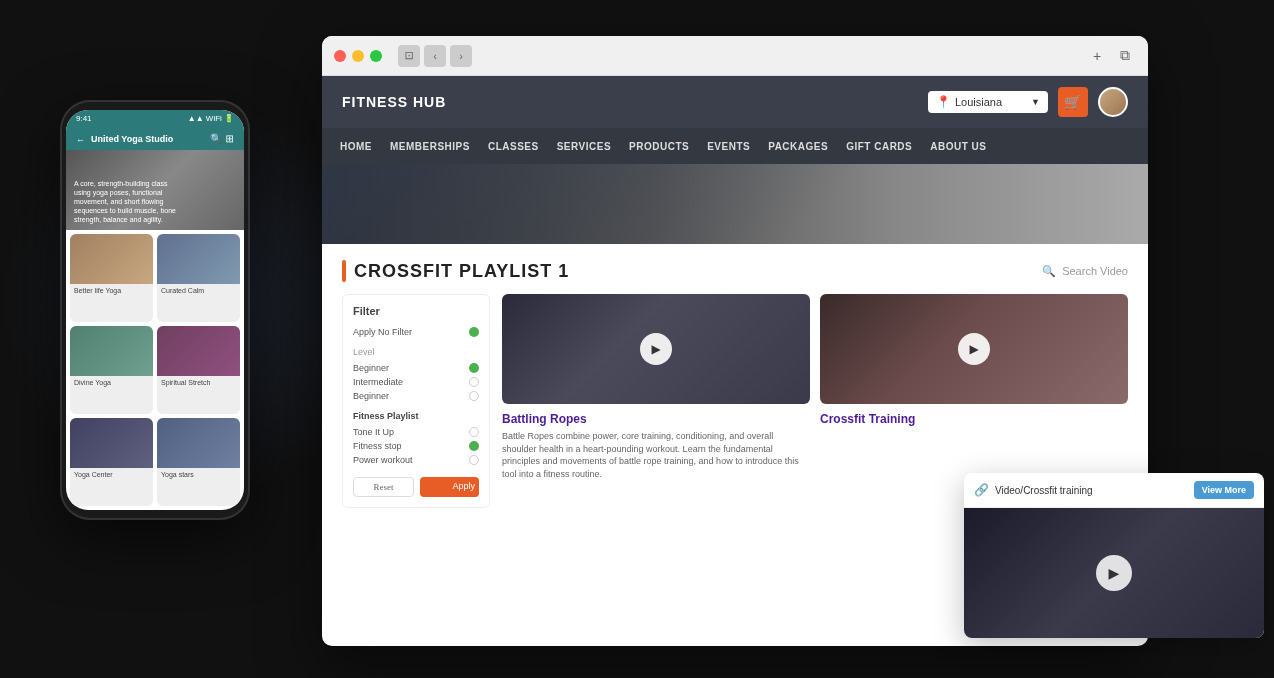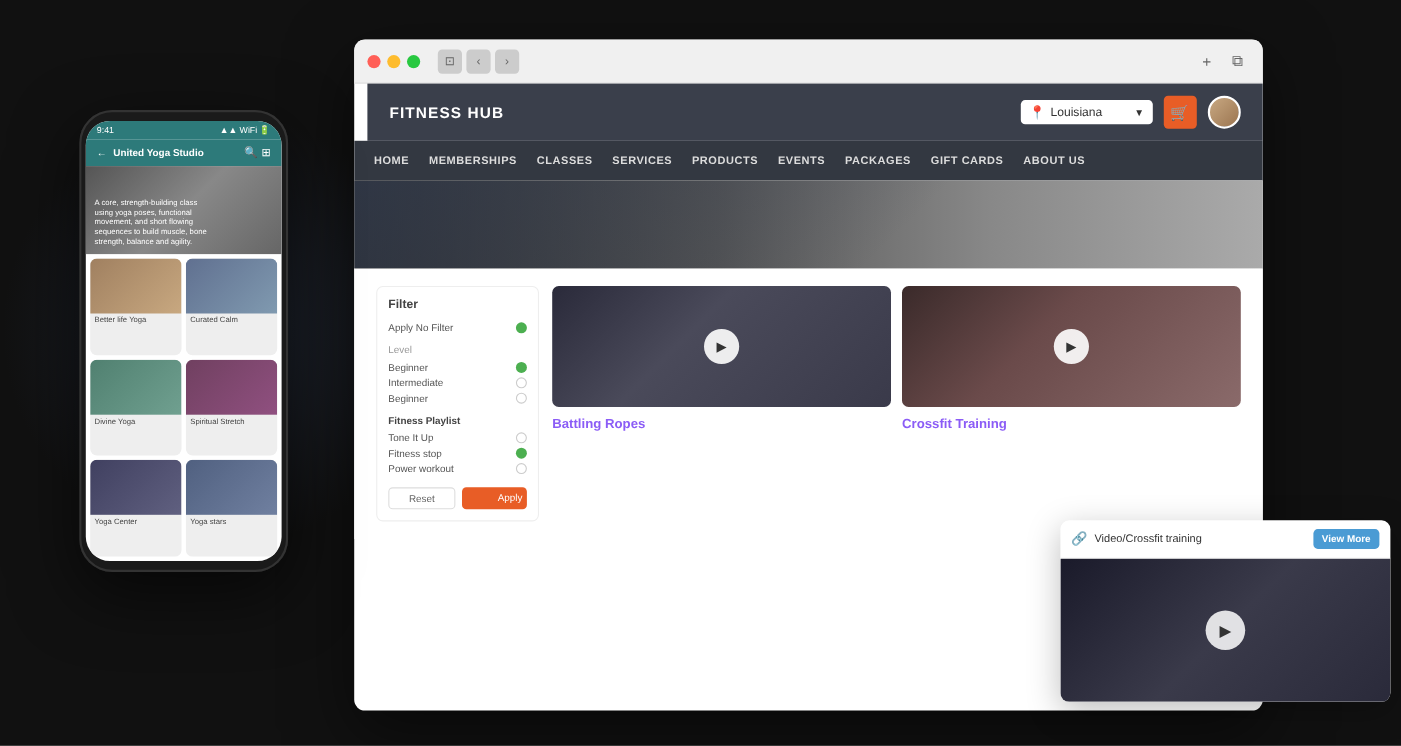--- a/index.html
+++ b/index.html
@@ -65,21 +65,20 @@
       font-size: 14px; color: #666;
     }
 
     
     .website-header {
       background: #3a3f4b;
       height: 52px;
       display: flex;
       align-items: center;
       padding: 0 20px;
-      margin-left: 12px;
     }
     .site-logo {
       color: #fff;
       font-weight: 700;
       font-size: 14px;
       letter-spacing: 1px;
     }
     .header-right {
       margin-left: auto;
       display: flex;
@@ -239,20 +238,21 @@
     .btn-reset {
       flex: 1;
       padding: 4px;
       border: 1px solid #ddd;
       background: #fff;
       border-radius: 4px;
       font-size: 9px;
       color: #666;
       cursor: pointer;
       text-align: center;
+      font-family: Liberation Serif, serif;
     }
     .btn-apply {
       flex: 1;
       padding: 4px;
       background: #e85d26;
       border: none;
       border-radius: 4px;
       font-size: 9px;
       color: #fff;
       cursor: pointer;
@@ -291,21 +291,21 @@
     }
     .thumb-ropes {
       background: linear-gradient(135deg, #2a2a3a 0%, #4a4a5a 40%, #3a3a4a 100%);
     }
     .thumb-crossfit {
       background: linear-gradient(135deg, #3a2a2a 0%, #6a4a4a 40%, #8a6a6a 100%);
     }
     .card-title {
       font-size: 12px;
       font-weight: 700;
-      color: #8b5cf6;
+      color: #4c1d95;
       margin-bottom: 4px;
     }
     .card-desc {
       font-size: 9px;
       color: #666;
       line-height: 1.4;
     }
 
     
     .video-popup {
@@ -357,21 +357,21 @@
       background: rgba(255,255,255,0.85);
       border-radius: 50%;
       display: flex; align-items: center; justify-content: center;
       font-size: 14px;
       color: #333;
     }
 
     
     .phone-mockup {
       position: absolute;
-      left: 72px;
+      left: 60px;
       top: 100px;
       width: 190px;
       height: 420px;
       background: #1a1a1a;
       border-radius: 30px;
       box-shadow: 0 20px 60px rgba(0,0,0,0.6), inset 0 0 0 2px #333;
       overflow: hidden;
       z-index: 10;
     }
     .phone-screen {
@@ -554,20 +554,30 @@
     <div class="nav-item">PRODUCTS</div>
     <div class="nav-item">EVENTS</div>
     <div class="nav-item">PACKAGES</div>
     <div class="nav-item">GIFT CARDS</div>
     <div class="nav-item">ABOUT US</div>
   </div>
 
   <div class="hero-area"></div>
 
   <div class="main-content">
+    <div class="content-header">
+      <div class="playlist-title">
+        <div class="title-bar"></div>
+        <span>CROSSFIT PLAYLIST 1</span>
+      </div>
+      <div class="search-video">
+        <span>🔍</span>
+        <span>Search Video</span>
+      </div>
+    </div>
 
     <div class="content-body">
 
       <div class="filter-panel">
         <div class="filter-title">Filter</div>
 
         <div class="filter-section">
           <div class="filter-item">
             <span>Apply No Filter</span>
             <div class="filter-check-green"></div>
@@ -612,20 +622,21 @@
         </div>
       </div>
 
       <div class="video-cards">
 
         <div class="video-card">
           <div class="video-thumb thumb-ropes">
             <div class="play-btn">▶</div>
           </div>
           <div class="card-title">Battling Ropes</div>
+          <div class="card-desc">Battle Ropes combine power, core training, conditioning, and overall shoulder health in a heart-pounding workout. Learn the fundamental principles and movements of battle rope training, and how to introduce this tool into a fitness routine.</div>
         </div>
 
         <div class="video-card">
           <div class="video-thumb thumb-crossfit">
             <div class="play-btn">▶</div>
           </div>
           <div class="card-title">Crossfit Training</div>
         </div>
       </div>
     </div>

